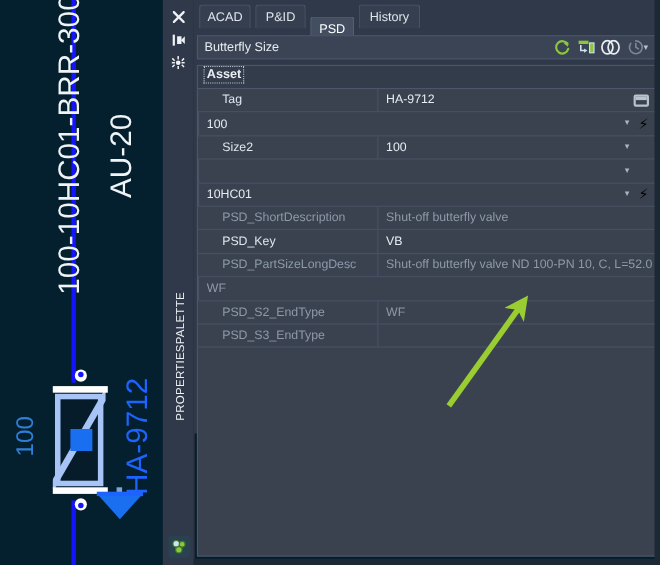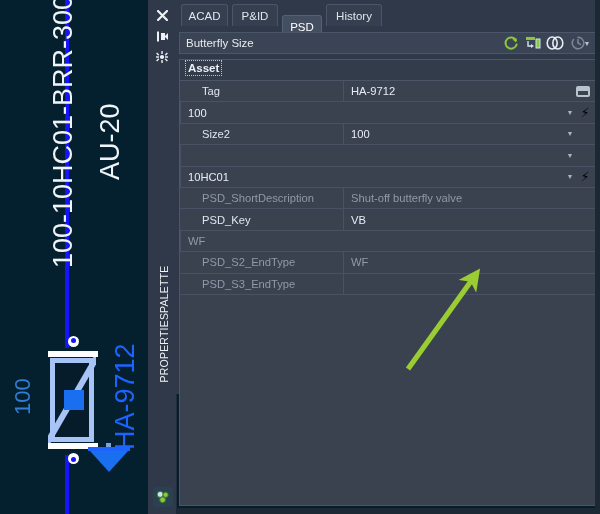--- a/index.html
+++ b/index.html
@@ -325,20 +325,24 @@
           <div class="k">PSD_ShortDescription</div>
           <div class="v">Shut-off butterfly valve</div>
         </div>
 
         <div class="row">
           <div class="k">PSD_Key</div>
           <div class="v">VB</div>
         </div>
 
 
+        <div class="row ro">
+          <div class="k">PSD_PartSizeLongDesc</div>
+          <div class="v">Shut-off butterfly valve ND 100-PN 10, C, L=52.0</div>
+        </div>
 
         <div class="row ro">
           <div class="v">WF</div>
         </div>
 
         <div class="row ro">
           <div class="k">PSD_S2_EndType</div>
           <div class="v">WF</div>
         </div>
 

